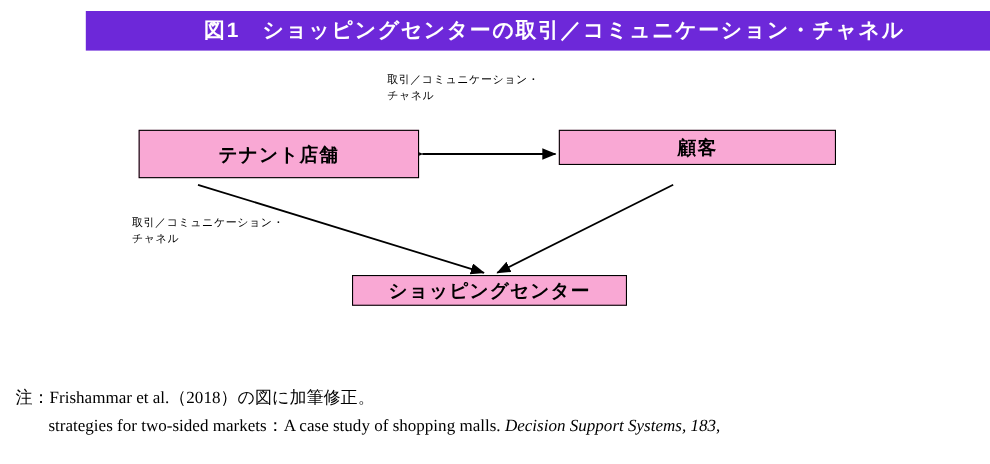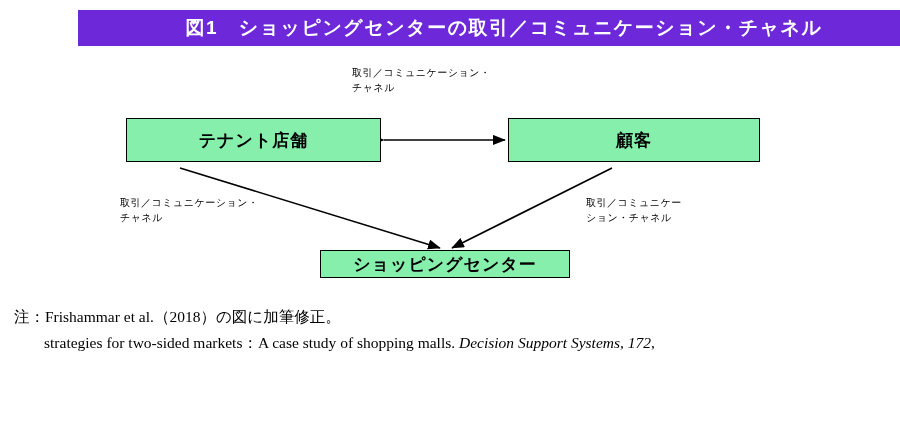--- a/index.html
+++ b/index.html
@@ -46,41 +46,41 @@
   .diagram {
     position: absolute;
     left: 0;
     top: 50px;
     width: 900px;
     height: 252px;
   }
   .box {
     position: absolute;
     border: 1.4px solid #000000;
-    background: #86efac;
+    background: #f9a8d4;
     display: flex;
     align-items: center;
     justify-content: center;
     font-family: "Liberation Sans", sans-serif;
     font-weight: bold;
     font-size: 17px;
     letter-spacing: 1px;
     box-sizing: border-box;
   }
   #box-tenant {
     left: 126px;
     top: 68px;
     width: 255px;
     height: 44px;
   }
   #box-customer {
     left: 508px;
     top: 68px;
     width: 252px;
-    height: 44px;
+    height: 32px;
   }
   #box-center {
     left: 320px;
     top: 200px;
     width: 250px;
     height: 28px;
   }
 
   .diag-label {
     position: absolute;
@@ -119,20 +119,21 @@
     position: absolute;
     left: 14px;
     top: 305px;
     width: 880px;
     font-family: "Liberation Serif", serif;
     font-size: 15.5px;
     line-height: 1.55;
   }
   .note-line {
     margin-bottom: 2px;
+    margin-top: 45px;
   }
   .src-block {
     display: block;
   }
   .src-cont {
     display: block;
     padding-left: 30px;
   }
   .ital {
     font-style: italic;
@@ -170,24 +171,22 @@
       <span>顧客</span>
     </div>
     <div class="box" id="box-center">
       <span>ショッピングセンター</span>
     </div>
 
     <div class="diag-label" id="label-top">取引／コミュニケーション・
 チャネル</div>
     <div class="diag-label" id="label-left">取引／コミュニケーション・
 チャネル</div>
-    <div class="diag-label" id="label-right">取引／コミュニケー
-ション・チャネル</div>
   </div>
 
   <div class="notes">
     <div class="note-line">注：Frishammar et al.（2018）の図に加筆修正。</div>
     <div class="src-cont">
-      <span>strategies for two-sided markets：A case study of shopping malls. </span><span class="ital">Decision Support Systems, 172</span><span>,</span>
+      <span>strategies for two-sided markets：A case study of shopping malls. </span><span class="ital">Decision Support Systems, 183</span><span>,</span>
     </div>
   </div>
 
 </div>
 
 </body></html>

